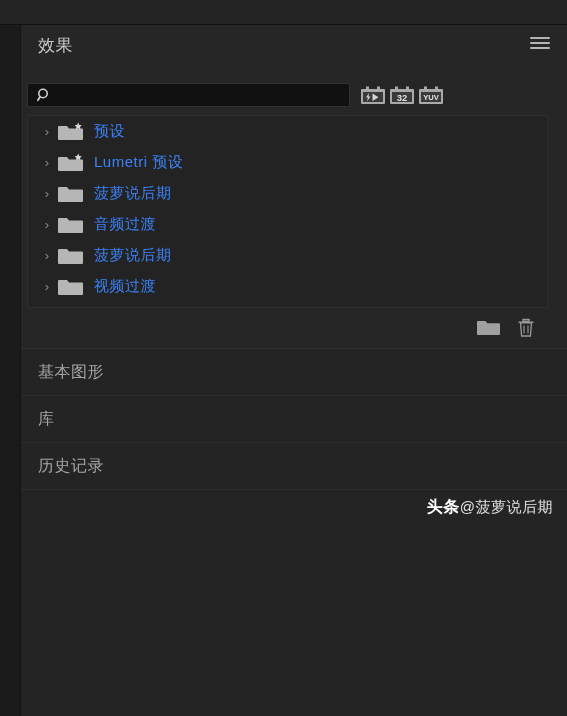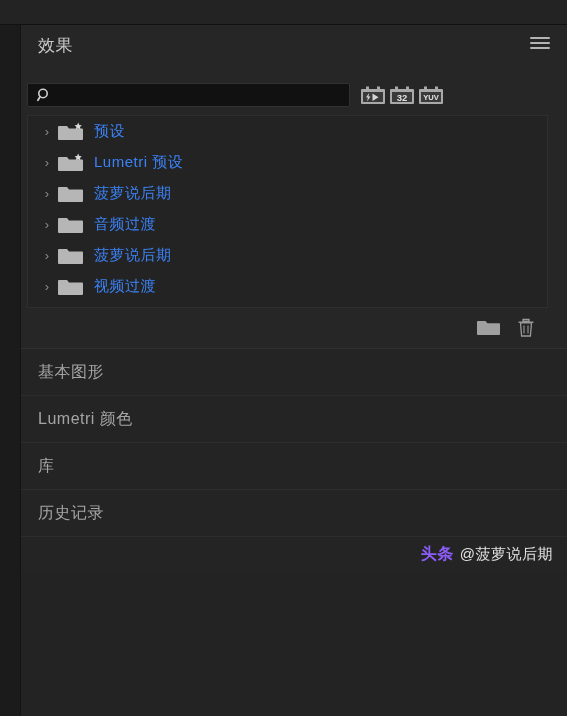--- a/index.html
+++ b/index.html
@@ -225,27 +225,27 @@
     background: #242424;
     display: flex;
     align-items: center;
     justify-content: flex-end;
     padding-right: 14px;
     box-sizing: border-box;
   }
   .wm-brand {
     font-size: 16px;
     font-weight: bold;
-    color: #8b5cf6;
+    color: #ffffff;
     letter-spacing: 0.5px;
   }
   .wm-handle {
     font-size: 15px;
     color: #e2e2e2;
-    margin-left: 6px;
+    margin-left: 0;
     letter-spacing: 0.5px;
   }
 </style>
 </head>
 <body>
 
 <div id="app">
 
   <div class="top-strip"></div>
   <div class="left-gutter"></div>
@@ -382,23 +382,20 @@
     </div>
 
   </div>
 
   <div class="panel-list">
 
     <div class="pl-row">
       <span class="pl-label">基本图形</span>
     </div>
     <div class="pl-row">
-      <span class="pl-label">Lumetri 颜色</span>
-    </div>
-    <div class="pl-row">
       <span class="pl-label">库</span>
     </div>
     <div class="pl-row">
       <span class="pl-label">历史记录</span>
     </div>
 
     <div class="watermark-row">
       <span class="wm-brand">头条</span>
       <span class="wm-handle">@菠萝说后期</span>
     </div>

